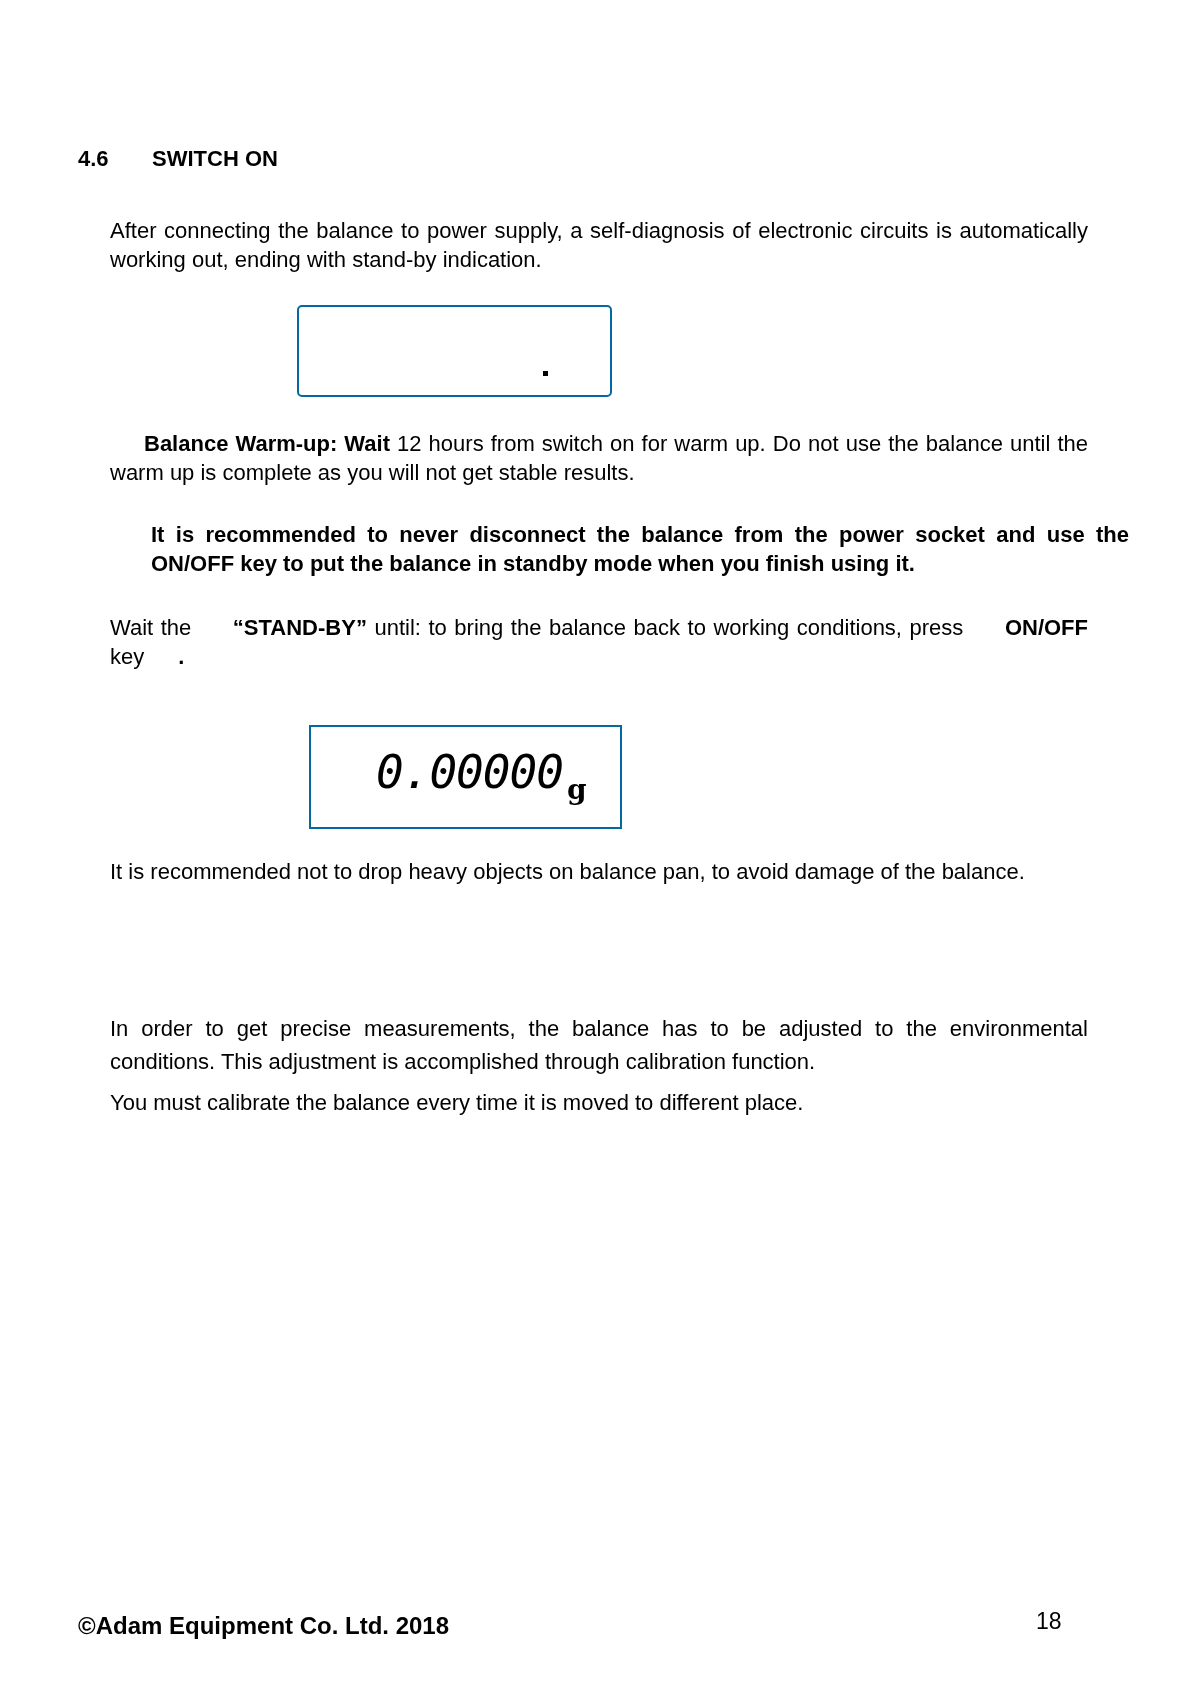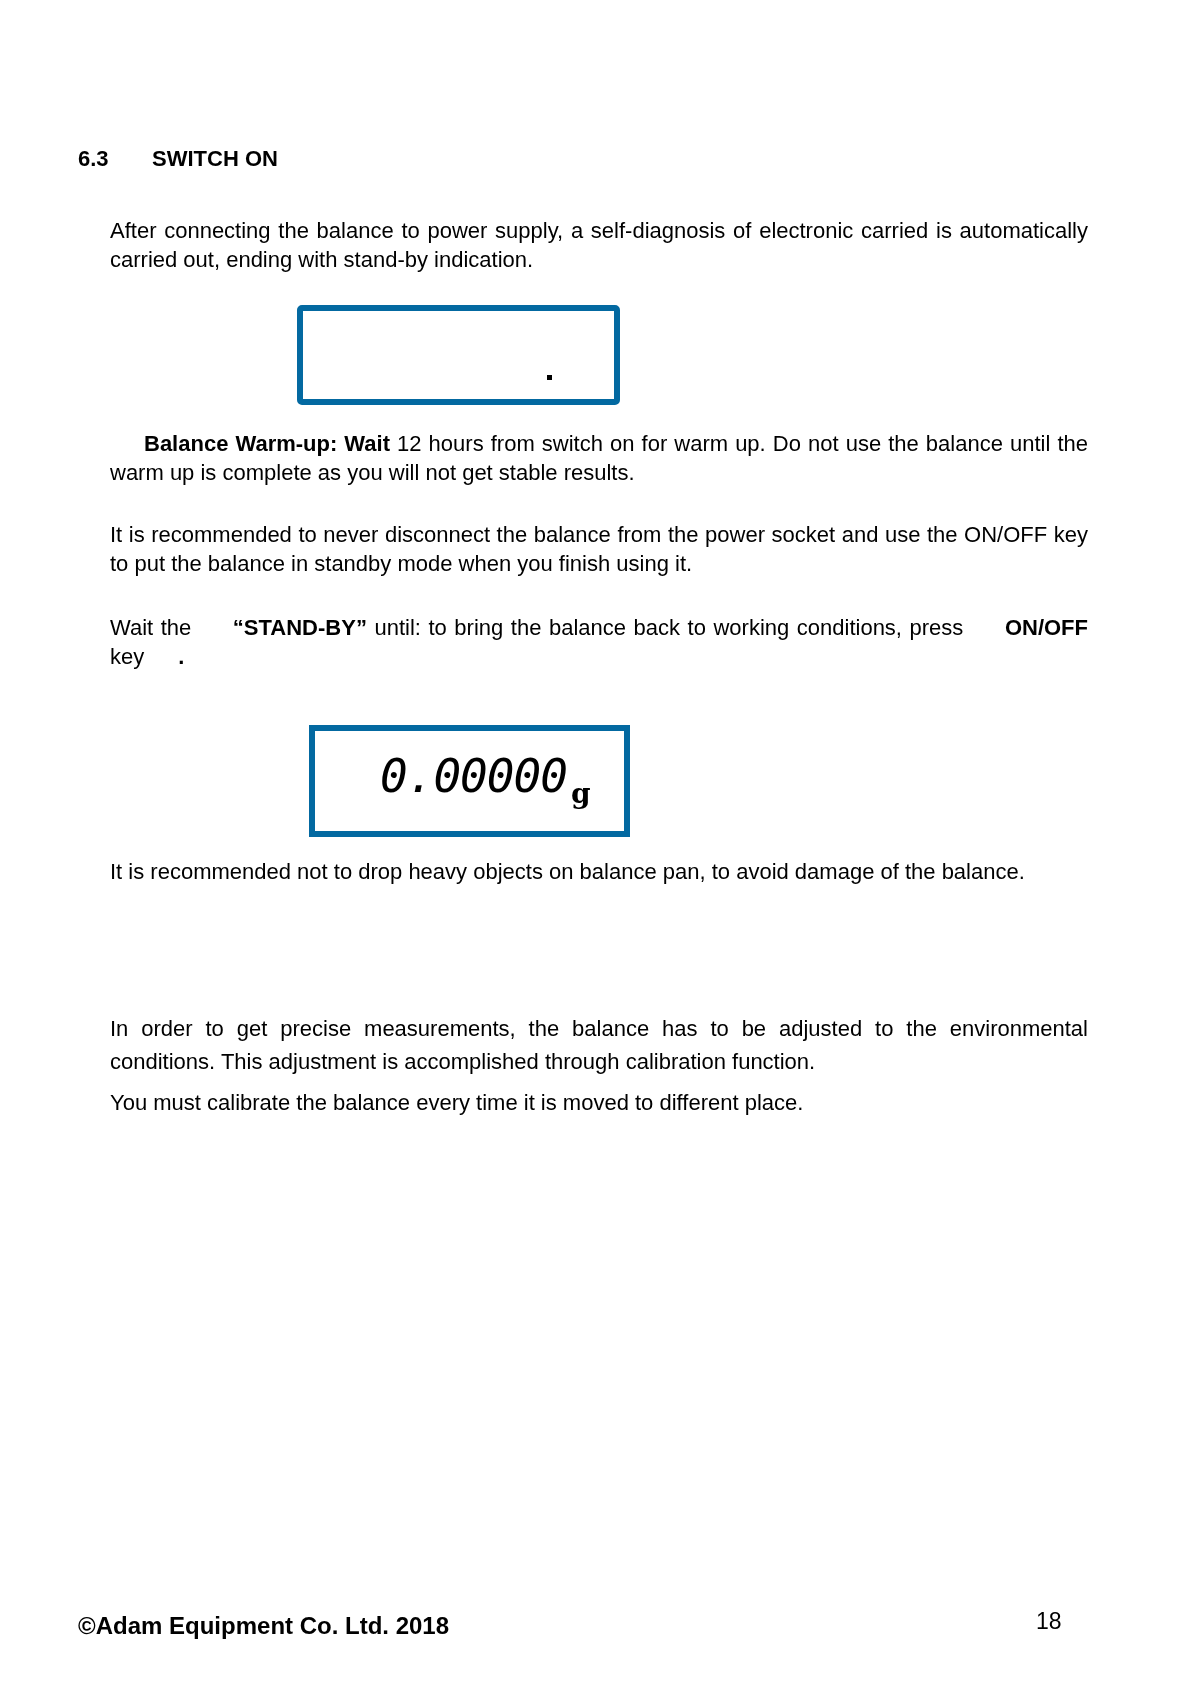--- a/index.html
+++ b/index.html
@@ -2,42 +2,42 @@
 <html><head>
 <meta charset="utf-8">
 <style>
   html, body { margin:0; padding:0; background:#fff; }
   body { width:1200px; height:1698px; position:relative; overflow:hidden;
          font-family:"Liberation Sans", sans-serif; color:#000; }
   .abs { position:absolute; }
   .heading { left:78px; top:146px; font-size:22px; font-weight:bold; }
   .heading .num { display:inline-block; width:74px; }
   .para { left:110px; width:978px; font-size:22px; line-height:29px; text-align:justify; text-align-last:left; }
-  .para.bold { font-weight:normal; }
+  .para.bold { font-weight:bold;margin-left:41px; }
   .para.loose { line-height:33px;margin-top:8px; }
   b { font-weight:bold;margin-left:34px; }
-  .lcd { border:6px solid #0369a1; background:#fff; }
+  .lcd { border:2px solid #0369a1; background:#fff; }
   .lcd1 { left:297px; top:305px; width:311px; height:88px; border-radius:5px; }
   .lcd1 .dot { position:absolute; left:244px; top:64px; width:5px; height:5px; background:#000; }
   .lcd2 { left:309px; top:725px; width:309px; height:100px; }
   .lcd2 .reading { position:absolute; left:65px; top:18px; font-family:"DejaVu Sans Mono", monospace;
                    font-size:46px; font-style:italic; letter-spacing:-1px; }
   .lcd2 .unit { position:absolute; left:256px; top:46px; font-family:"DejaVu Serif", serif;
                 font-size:28px; font-weight:bold; }
   .footer-left { left:78px; top:1612px; font-size:24px; font-weight:bold; }
   .footer-right { left:1036px; top:1608px; font-size:23px; }
 </style>
 </head>
 <body>
 
 <div class="abs heading">
-  <span class="num">6.3</span><span>SWITCH ON</span>
+  <span class="num">4.6</span><span>SWITCH ON</span>
 </div>
 
-<div class="abs para" style="top:216px;">After connecting the balance to power supply, a self-diagnosis of electronic carried is automatically carried out, ending with stand-by indication.</div>
+<div class="abs para" style="top:216px;">After connecting the balance to power supply, a self-diagnosis of electronic circuits is automatically working out, ending with stand-by indication.</div>
 
 <div class="abs lcd lcd1">
   <div class="dot"></div>
 </div>
 
 <div class="abs para" style="top:429px;">
   <b>Balance Warm-up: Wait</b><span> 12 hours from switch on for warm up. Do not use the balance until the warm up is complete as you will not get stable results.</span>
 </div>
 
 <div class="abs para bold" style="top:520px;">It is recommended to never disconnect the balance from the power socket and use the ON/OFF key to put the balance in standby mode when you finish using it.</div>

